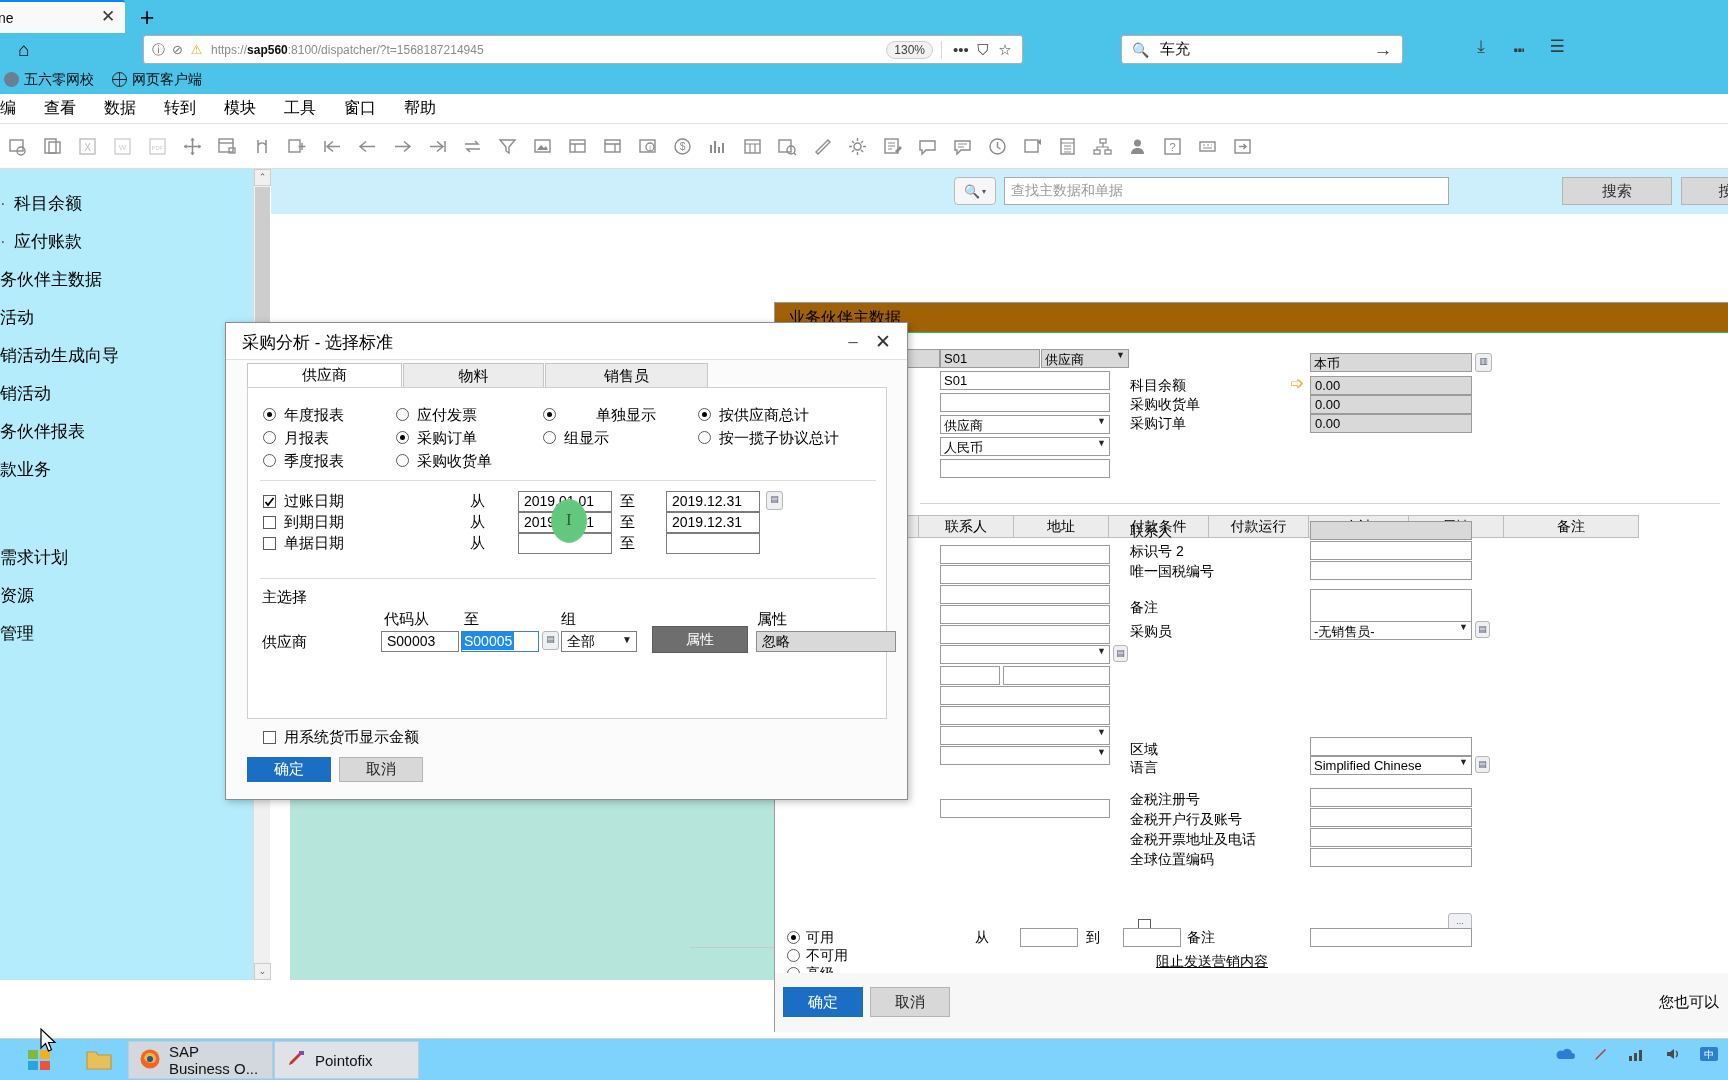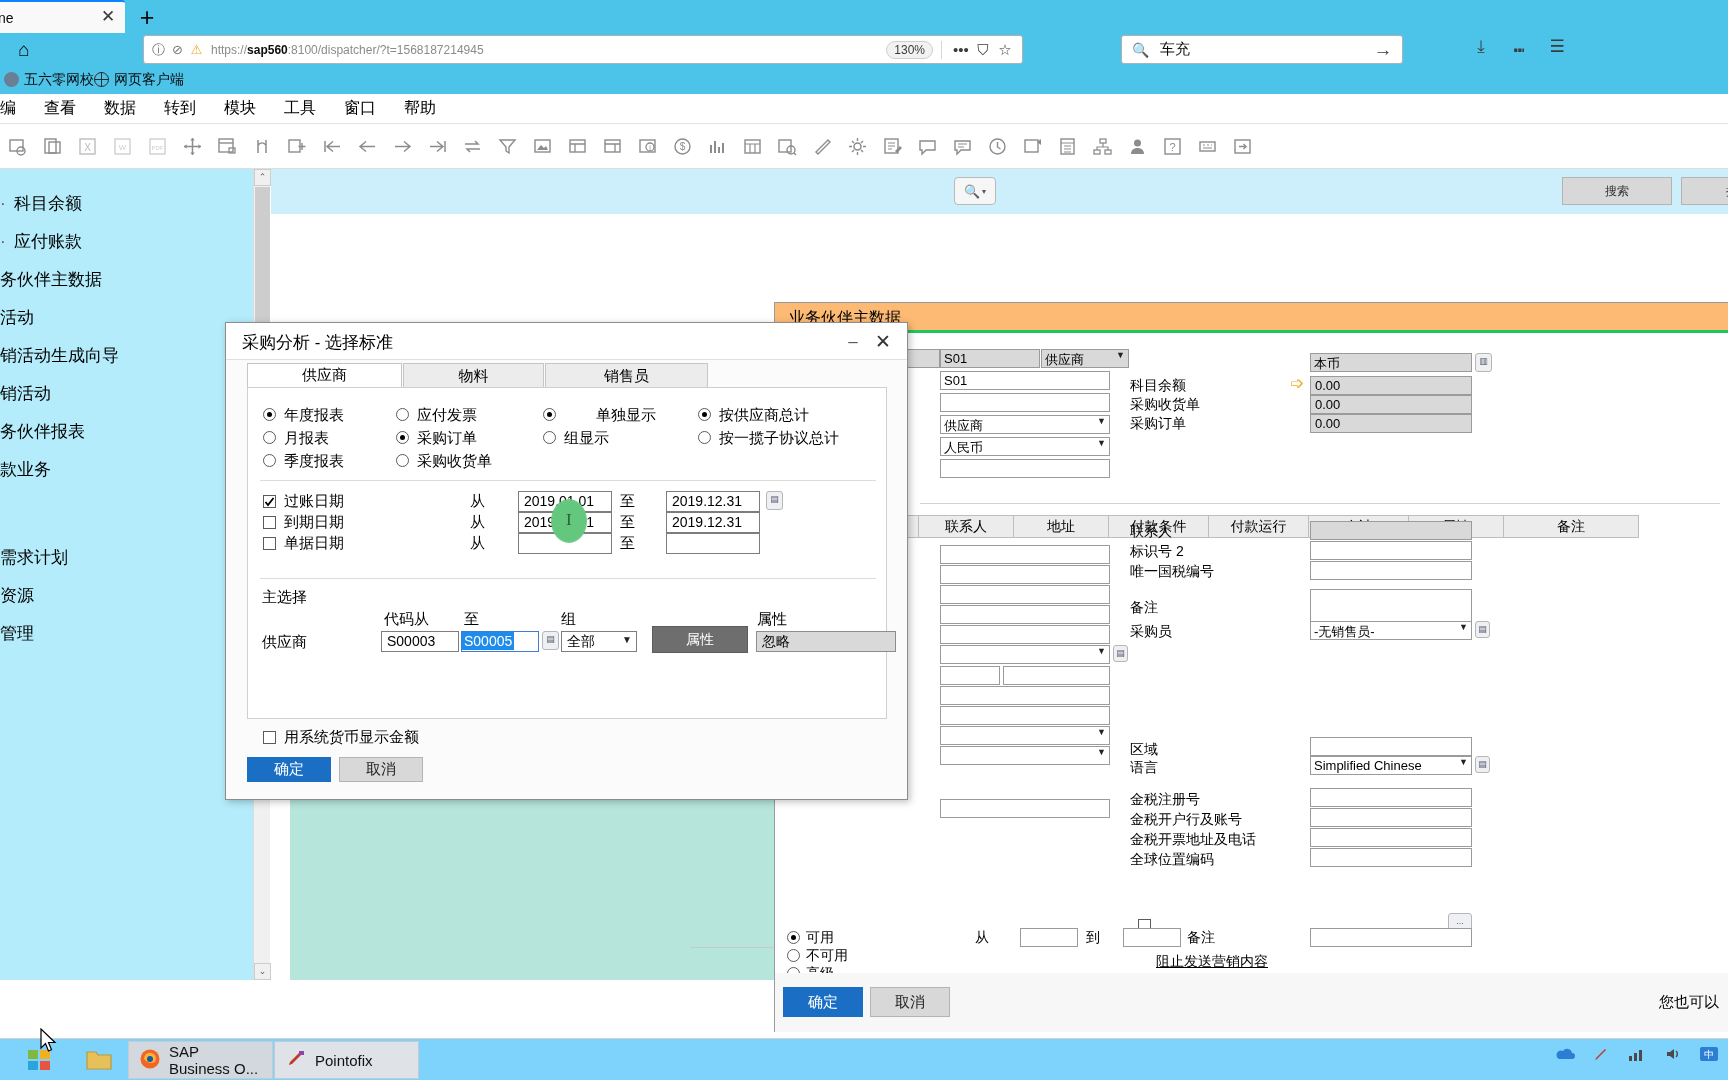--- a/index.html
+++ b/index.html
@@ -40,21 +40,21 @@
   .ubtn { width:22px; height:22px; text-align:center; line-height:22px; font-size:15px; color:#3b3b3b; cursor:pointer; }
   #searchbar {
     position:absolute; left:1121px; top:2px; width:282px; height:29px;
     background:#fff; border:1px solid #b1b1b3; border-radius:3px;
     display:flex; align-items:center; padding:0 8px;
   }
   .search-q { flex:1; font-size:15px; color:#0c0c0d; padding-left:8px;}
   .dl-icons { position:absolute; left:1470px; top:3px; display:flex; gap:16px; align-items:center;}
   .dl-icons .ubtn { font-size:17px; }
 
-  #bookmarks { position:absolute; left:0; top:65px; width:1728px; height:29px; display:flex; align-items:center; padding-left:4px; }
+  #bookmarks { position:absolute; left:0; top:65px; width:1728px; height:29px; display:flex; align-items:center; padding-left:4px; gap:18px;}
   .bm { display:flex; align-items:center; gap:5px; font-size:14px; color:#0c0c0d; cursor:pointer;}
   .bm-fav { width:15px; height:15px; border-radius:50%; background:#6a7e94; display:inline-block;}
   .bm-fav.globe { background:none; border:1.5px solid #2b2b2b; position:relative; }
   .bm-fav.globe::before { content:""; position:absolute; left:-1.5px; top:5.5px; width:15px; height:1.5px; background:#2b2b2b;}
   .bm-fav.globe::after { content:""; position:absolute; left:5.5px; top:-1.5px; width:1.5px; height:15px; background:#2b2b2b;}
 
   
   #sap-app { position:absolute; left:0; top:94px; width:1728px; height:986px; background:#fff; }
   #menubar { position:absolute; left:0; top:0; width:1728px; height:30px; background:#fff; border-bottom:1px solid #e2e2e2;
              display:flex; align-items:center; gap:0; padding-left:0; }
@@ -76,33 +76,33 @@
   #leftnav-sb { position:absolute; left:253px; top:75px; width:17px; height:811px; background:#f0f0f0; border-left:1px solid #dcdcdc;}
   #leftnav-sb .sbtn { width:17px; height:17px; background:#f0f0f0; border:1px solid #cdcdcd; font-size:9px; text-align:center; line-height:15px; color:#606060; cursor:pointer;}
   #leftnav-sb .sbtn.bot { position:absolute; bottom:0; }
   #leftnav-sb .thumb { position:absolute; top:18px; left:1px; width:15px; height:150px; background:#cdcdcd; }
 
   
   #content { position:absolute; left:271px; top:75px; width:1457px; height:811px; background:#fff; }
   #content-top-band { position:absolute; left:0; top:0; width:1457px; height:45px; background:#cdeefb;}
   #srch-pill { position:absolute; left:683px; top:8px; width:42px; height:28px; background:#f6f6f6; border:1px solid #b9b9b9; border-radius:4px; display:flex; align-items:center; justify-content:center; gap:2px; cursor:pointer; font-size:13px; color:#555;}
   #srch-box { position:absolute; left:733px; top:8px; width:445px; height:28px; background:#fff; border:1px solid #a9a9a9; display:flex; align-items:center; padding:0 6px; font-size:14px; color:#9a9a9a;}
-  .band-btn { position:absolute; top:8px; height:28px; background:#d8d8d8; border:1px solid #b4b4b4; color:#333; font-size:12px; display:flex; align-items:center; justify-content:center; cursor:pointer;}
+  .band-btn { position:absolute; top:8px; height:28px; background:#d8d8d8; border:1px solid #b4b4b4; color:#333; font-size:15px; display:flex; align-items:center; justify-content:center; cursor:pointer;}
   #btn-search { left:1291px; width:110px; }
   #btn-tplsearch { left:1410px; width:150px; }
 
   #teal-panel { position:absolute; left:19px; top:620px; width:500px; height:191px; background:#b6e5dc;}
 
   #status-area { position:absolute; left:419px; top:783px; width:360px; height:60px; text-align:right; font-size:15px; color:#000;}
   #status-area div { line-height:24px; }
   #status-bar-line { position:absolute; left:419px; top:778px; width:360px; height:1px; background:#c8c8c8;}
 
   
   #bp-window { position:absolute; left:774px; top:208px; width:954px; height:730px; background:#f7f7f7; border:1px solid #9a9a9a; }
-  #bp-title { position:absolute; left:0; top:0; width:954px; height:30px; background:#fdba74; border-bottom:3px solid #22c55e; }
+  #bp-title { position:absolute; left:0; top:0; width:954px; height:30px; background:#a16207; border-bottom:1px solid #22c55e; }
   #bp-title span { position:absolute; left:14px; top:5px; font-size:16px; color:#000;}
   .bp-body { position:absolute; left:0; top:30px; width:954px; height:640px; background:#fff;}
 
   
   .fld { position:absolute; background:#fff; border:1px solid #9b9b9b; height:19px; font-size:13px; padding:1px 3px; color:#000; }
   .fld.gray { background:#d9d9d9; }
   .ddl { position:absolute; background:#fff; border:1px solid #9b9b9b; height:19px; font-size:13px; padding:1px 3px; color:#000;}
   .ddl::after { content:"▼"; position:absolute; right:3px; top:0px; font-size:9px; color:#222; }
   .ddl.gray { background:#d9d9d9; }
   .lbl { position:absolute; font-size:14px; color:#000; white-space:nowrap; }
@@ -463,20 +463,21 @@
 
   <div id="leftnav-sb">
     <div class="sbtn">⌃</div>
     <div class="thumb"></div>
     <div class="sbtn bot">⌄</div>
   </div>
 
   <div id="content">
     <div id="content-top-band">
       <div id="srch-pill">🔍<span style="font-size:8px;">▾</span></div>
+      <div id="srch-box" placeholder="查找主数据和单据">查找主数据和单据</div>
       <div class="band-btn" id="btn-search">搜索</div>
       <div class="band-btn" id="btn-tplsearch">按模板搜索</div>
     </div>
     <div id="teal-panel"></div>
     <div id="status-bar-line"></div>
     <div id="status-area">
       <div>2019.09.11</div>
       <div>16:23</div>
     </div>
   </div>

